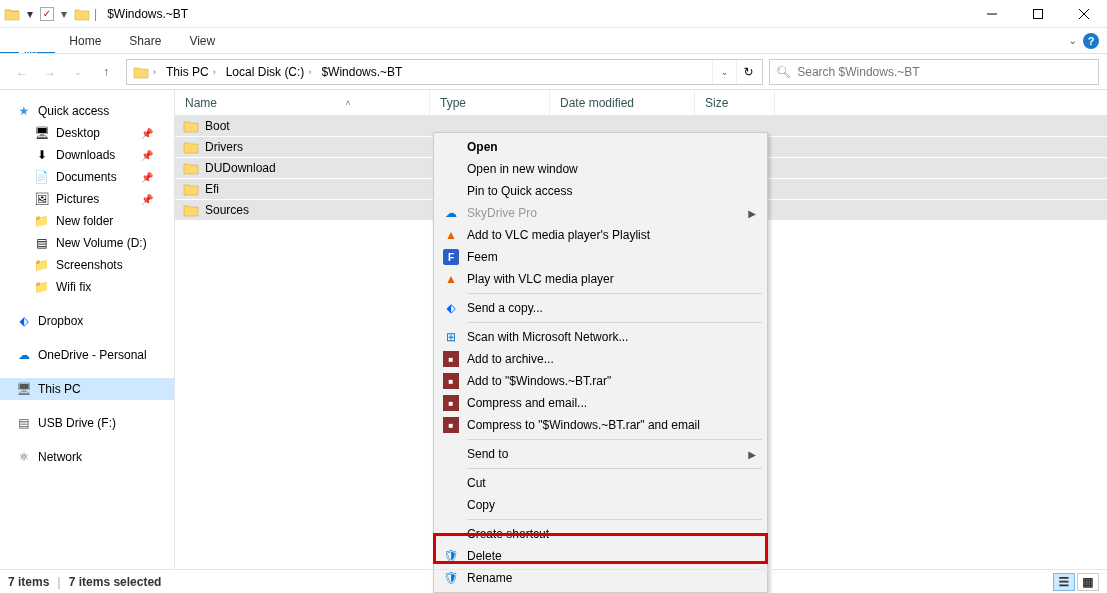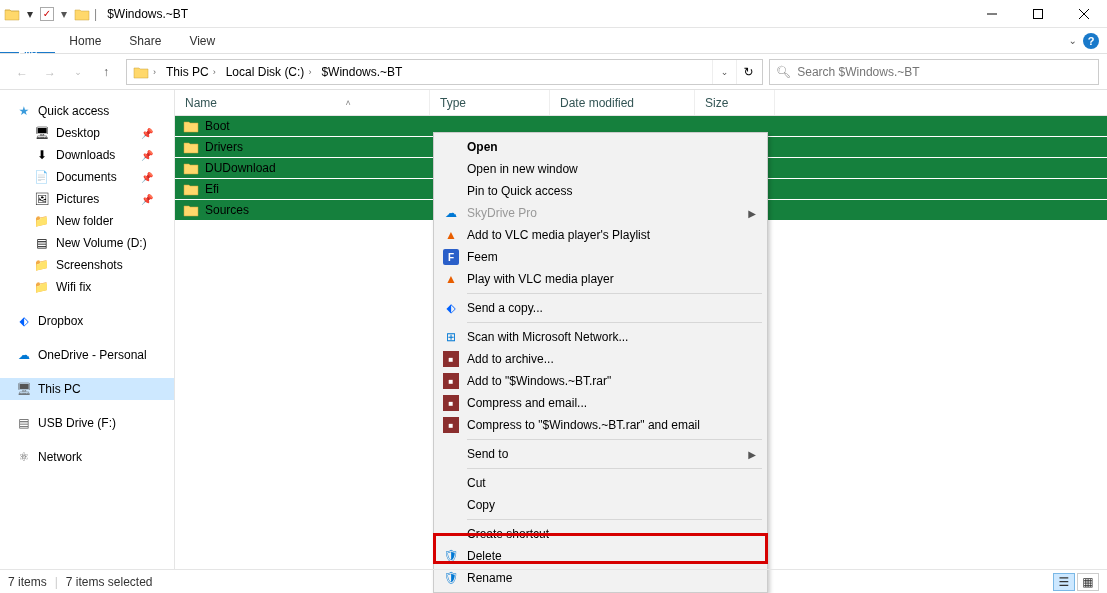--- a/index.html
+++ b/index.html
@@ -50,35 +50,35 @@
 
 .content { flex:1; display:flex; flex-direction:column; }
 .colheaders { display:flex; border-bottom:1px solid #e5e5e5; height:26px; align-items:center; color:#3a5fcd; }
 .colheaders .ch { padding:0 10px; border-right:1px solid #eee; height:100%; display:flex; align-items:center; font-size:12px; color:#355; }
 .ch-name { width:255px; display:flex; gap:60px; }
 .ch-date { width:145px; }
 .ch-type { width:120px; }
 .ch-size { width:80px; }
 .sort-arrow { margin:0 auto; color:#888; font-size:9px; }
 
-.filerow { display:flex; align-items:center; height:21px; background:#15803d; border-bottom:1px solid #fff; padding-left:8px; gap:6px; }
+.filerow { display:flex; align-items:center; height:21px; background:#e5e5e5; border-bottom:1px solid #fff; padding-left:8px; gap:6px; }
 .filerow .folder-icon { width:16px; height:14px; }
 
 
 .ctxmenu { position:absolute; left:433px; top:132px; width:335px; background:#f2f2f2; border:1px solid #ccc; box-shadow:2px 2px 4px rgba(0,0,0,.2); padding:3px; }
 .ctx-item { display:flex; align-items:center; height:22px; padding-left:30px; position:relative; font-size:12px; }
 .ctx-item.disabled { color:#999; }
 .ctx-item .arrow { margin-left:auto; margin-right:8px; color:#555; font-size:10px; }
 .ctx-sep { height:1px; background:#d7d7d7; margin:3px 2px 3px 30px; }
 .ctx-icon { position:absolute; left:6px; width:16px; height:16px; display:flex; align-items:center; justify-content:center; }
 .ctx-bold { font-weight:600; }
 .highlight-box { position:absolute; left:433px; top:533px; width:335px; height:31px; border:3px solid #d60000; pointer-events:none; }
 
 
-.statusbar { position:absolute; bottom:0; left:0; right:0; height:24px; border-top:1px solid #e5e5e5; display:flex; align-items:center; padding:0 8px; font-size:12px; color:#333; }
+.statusbar { position:absolute; bottom:0; left:0; right:0; height:24px; border-top:1px solid #e5e5e5; display:flex; align-items:center; padding:0 8px; font-size:12px; color:#333;font-weight:bold; }
 .statusbar .divider { margin:0 8px; color:#ccc; }
 .statusbar .view-icons { margin-left:auto; display:flex; gap:2px; }
 .view-icon { width:22px; height:18px; border:1px solid #ccc; display:flex; align-items:center; justify-content:center; }
 .view-icon.active { background:#cde8ff; border-color:#7ab8e6; }
 
 
 svg.folder { fill:#ffd86b; stroke:#caa33a; stroke-width:.5; }
 </style>
 </head>
 <body>

